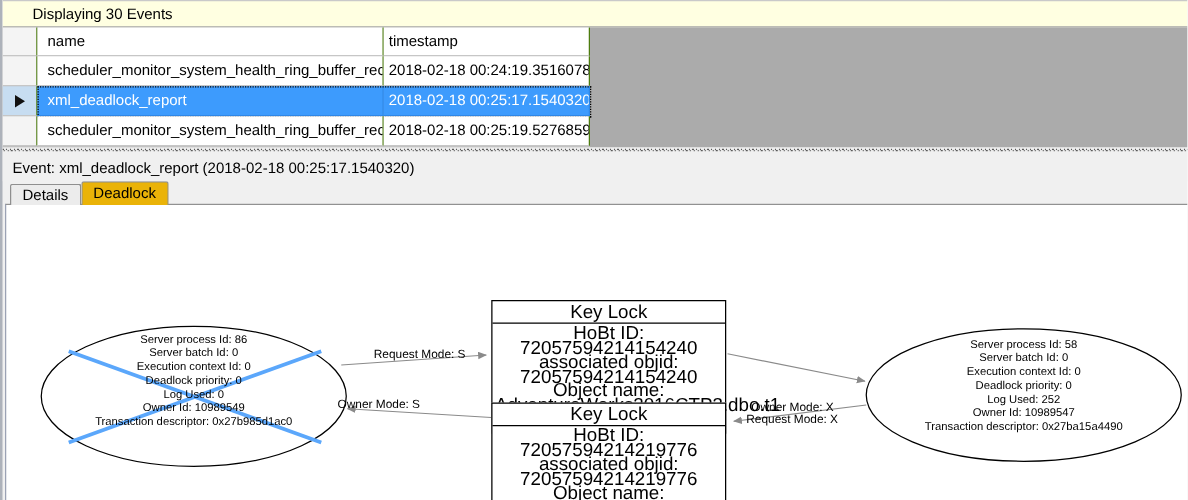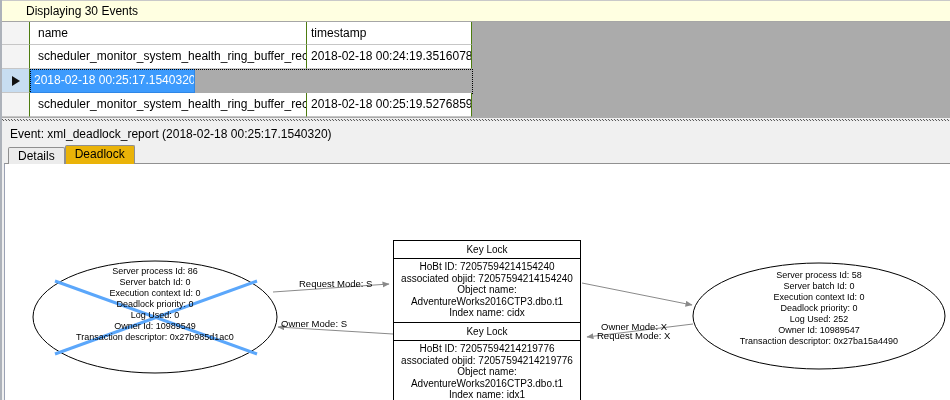--- a/index.html
+++ b/index.html
@@ -54,21 +54,21 @@
   .tab { box-sizing:border-box; border:1px solid #8f8f8f; border-bottom:none;
     border-radius:2px 2px 0 0; padding:0 9px; background:#ececec;
     height:17px; line-height:16px; }
   .tab.active { background:#eab308; height:19px; line-height:17px; position:relative; z-index:4; }
   
   .pane { position:absolute; left:2px; top:163px; right:0; bottom:0;
     background:#fff; border-top:1px solid #919191; border-left:1px solid #9ba2b4; z-index:1; }
   .pane svg { position:absolute; left:0; top:0; }
   .node-text { position:absolute; text-align:center; font-size:9px; line-height:11px; color:#000; }
   .lock-box { position:absolute; width:186px; border:1px solid #000; background:#fff;
-    text-align:center; font-size:10px; box-sizing:content-box; }
+    text-align:center; font-size:15px; box-sizing:content-box; }
   .lock-title { line-height:17px; height:17px; border-bottom:1px solid #000; }
   .lock-lines { padding:2px 2px 4px; line-height:11.5px; }
   .edge-label { position:absolute; font-size:9.5px; white-space:nowrap; }
 </style>
 </head>
 <body>
 
 <div class="app">
 
   <div class="info-bar">
@@ -87,20 +87,21 @@
       <div class="cell sel-col"></div>
       <div class="cell name-col data-cell">scheduler_monitor_system_health_ring_buffer_recorded</div>
       <div class="cell ts-col data-cell">2018-02-18 00:24:19.3516078</div>
       <div class="filler"></div>
     </div>
 
     <div class="grid-row selected">
       <div class="cell sel-col">
         <span class="row-arrow"></span>
       </div>
+      <div class="cell name-col data-cell">xml_deadlock_report</div>
       <div class="cell ts-col data-cell">2018-02-18 00:25:17.1540320</div>
       <div class="filler"></div>
     </div>
 
     <div class="grid-row">
       <div class="cell sel-col"></div>
       <div class="cell name-col data-cell">scheduler_monitor_system_health_ring_buffer_recorded</div>
       <div class="cell ts-col data-cell">2018-02-18 00:25:19.5276859</div>
       <div class="filler"></div>
     </div>
@@ -172,17 +173,17 @@
       <div class="lock-lines">
         <div>HoBt ID: 72057594214219776</div>
         <div>associated objid: 72057594214219776</div>
         <div>Object name: AdventureWorks2016CTP3.dbo.t1</div>
         <div>Index name: idx1</div>
       </div>
     </div>
 
     <div class="edge-label" style="left:294px; top:114px;">Request Mode: S</div>
     <div class="edge-label" style="left:596px; top:121px;margin-top:36px;">Owner Mode: X</div>
-    <div class="edge-label" style="left:276px; top:154px;">Owner Mode: S</div>
+    <div class="edge-label" style="left:265px; top:154px;">Owner Mode: S</div>
     <div class="edge-label" style="left:592px; top:166px;">Request Mode: X</div>
   </div>
 
 </div>
 
 </body></html>

